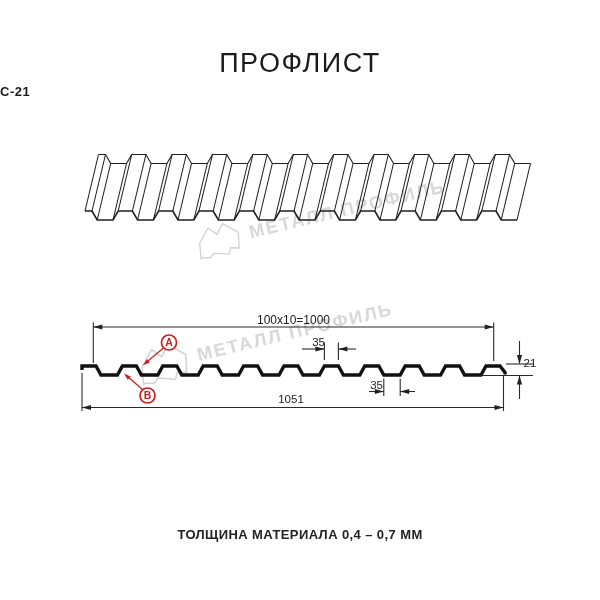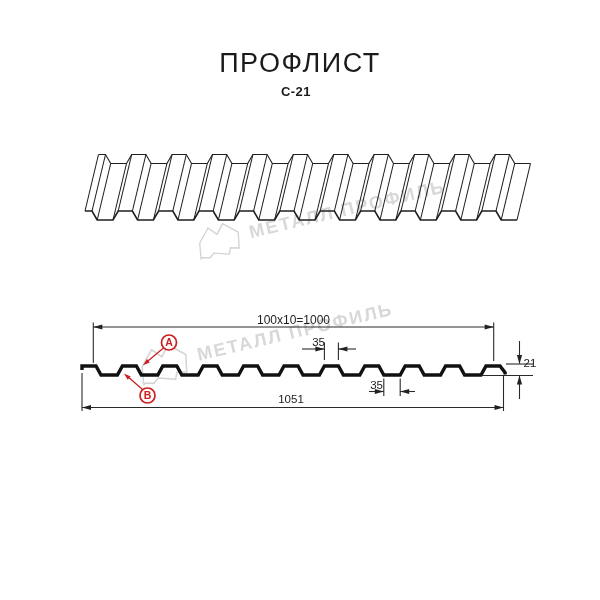--- a/index.html
+++ b/index.html
@@ -1,21 +1,21 @@
 <!DOCTYPE html>
 <html><head>
 <meta charset="utf-8">
 <style>
   html,body{margin:0;padding:0;background:#fff;}
   .canvas{position:relative;width:600px;height:600px;background:#ffffff;overflow:hidden;
           font-family:"Liberation Sans", sans-serif;}
   .page-title{position:absolute;top:48px;left:0;width:600px;text-align:center;
           font-size:27px;font-weight:normal;letter-spacing:1.5px;color:#1b1b1b;z-index:4;}
-  .page-subtitle{position:absolute;top:84px;left:0;width:552px;text-align:center;
-          font-size:13px;font-weight:bold;letter-spacing:.5px;color:#1b1b1b;z-index:4;margin-left:20px;}
+  .page-subtitle{position:absolute;top:84px;left:0;width:552px;
+          font-size:13px;font-weight:bold;letter-spacing:.5px;color:#1b1b1b;z-index:4;}
   .footer-note{position:absolute;top:527px;left:0;width:600px;text-align:center;
           font-size:13px;font-weight:bold;letter-spacing:.4px;color:#222;z-index:4;}
   .wm{position:absolute;display:flex;align-items:center;gap:9px;z-index:1;
       transform:rotate(-13.3deg);transform-origin:left center;
       font-weight:bold;font-size:18px;letter-spacing:2px;color:#d8d8d8;white-space:nowrap;}
   .wm svg{flex:0 0 auto;}
   .layer{position:absolute;left:0;top:0;z-index:2;}
   svg text{font-family:"Liberation Sans", sans-serif;}
 </style>
 </head>
@@ -131,13 +131,14 @@
       <line x1="163.5" y1="348" x2="145.5" y2="363" stroke="#cc2020" stroke-width="1.3"></line>
       <polygon points="143,365.2 146.94817836052246,359.0151889573325 149.77644384314326,362.385784507056" fill="#cc2020"></polygon>
       <circle cx="169" cy="342.5" r="7.5" fill="#fff" stroke="#cc2020" stroke-width="1.7"></circle>
       <text x="169" y="346.3" text-anchor="middle" font-size="10.5" fill="#cc2020" font-weight="bold">А</text>
       <line x1="142.5" y1="389.5" x2="126.5" y2="375.5" stroke="#cc2020" stroke-width="1.3"></line>
       <polygon points="124,373.4 130.67410111233124,376.4489956284617 127.72992644435226,379.7188328605622" fill="#cc2020"></polygon>
       <circle cx="147.5" cy="395.5" r="7.5" fill="#fff" stroke="#cc2020" stroke-width="1.7"></circle>
       <text x="147.5" y="399.3" text-anchor="middle" font-size="10.5" fill="#cc2020" font-weight="bold">В</text>
     </svg>
 
+  <div class="footer-note">ТОЛЩИНА МАТЕРИАЛА 0,4 – 0,7 ММ</div>
 </div>
 
 </body></html>

